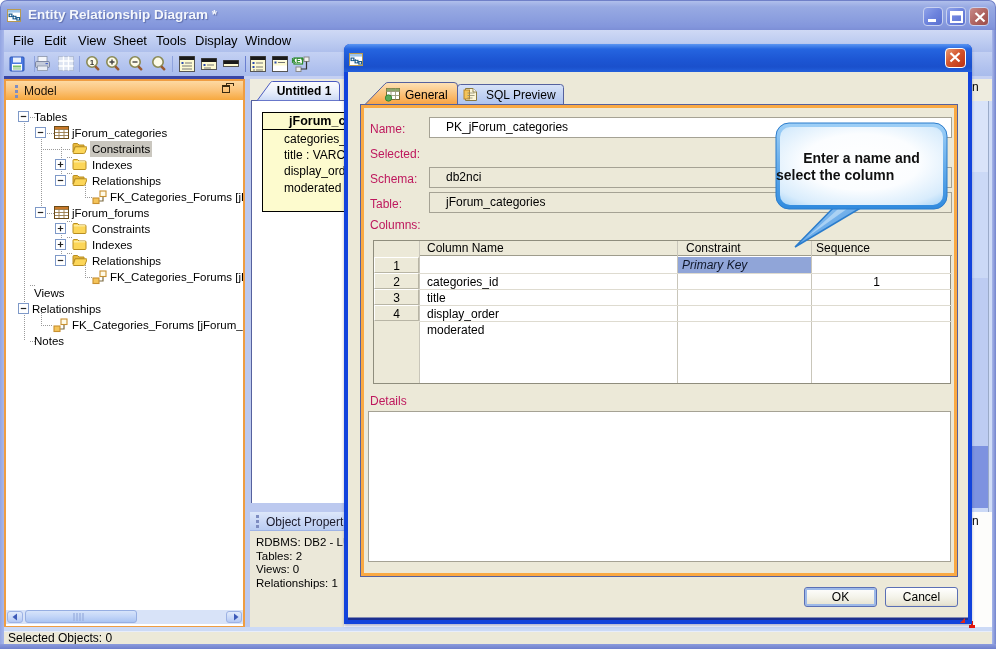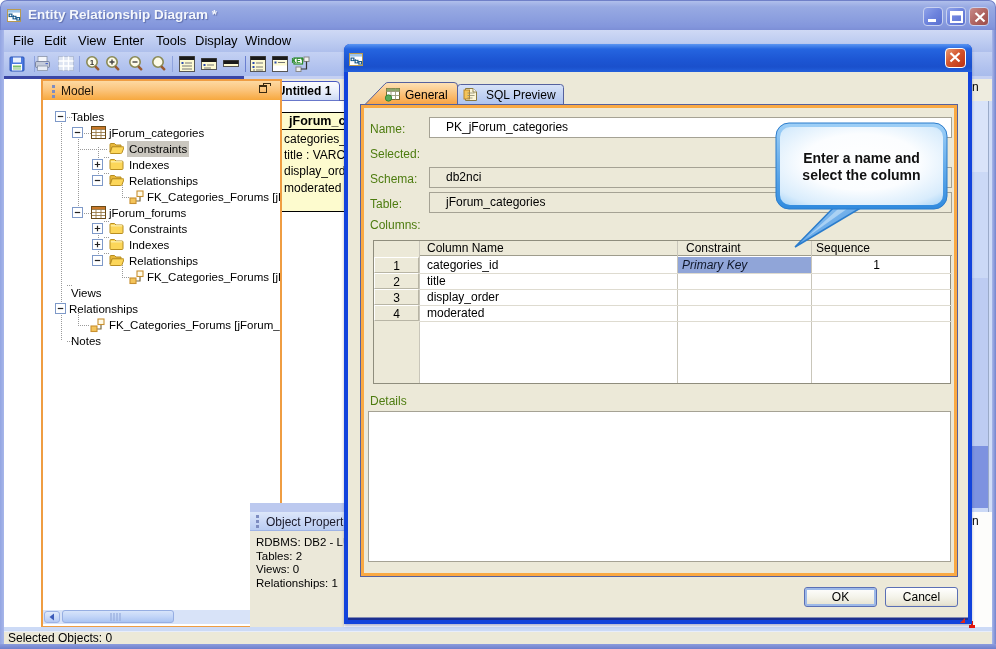--- a/index.html
+++ b/index.html
@@ -16,21 +16,21 @@
 .btnred  { background:linear-gradient(135deg,#c98a88 0%,#b06562 50%,#9d4c49 100%); }
 #menubar { left:4px; top:30px; width:988px; height:22px;
   background:linear-gradient(180deg,#cfd9f5 0%,#bfcdf1 50%,#aebfec 100%); }
 .menuitem { top:3px; font-size:13px; color:#000; }
 #toolbar { left:4px; top:52px; width:988px; height:24px;
   background:linear-gradient(180deg,#c4d1f3 0%,#b0c1ee 70%,#a9bcec 100%); }
 #toolline-l { left:4px; top:76px; width:240px; height:3px; background:#3a46a5; }
 #toolline-r { left:244px; top:76px; width:748px; height:3px; background:#c5d0f2; }
 
 #modelpanel { left:4px; top:79px; width:241px; height:549px; background:#fff;
-  border:2px solid #ef9d42;margin-left:37px; }
+  border:2px solid #ef9d42; }
 #modelhdr { left:0; top:0; width:237px; height:19px;
   background:linear-gradient(180deg,#fdd9a2 0%,#fbc379 50%,#f7a83e 100%); }
 #modelhdr span { position:absolute; left:18px; top:3px; font-size:12px; color:#1a1208; }
 .gripdot { width:3px; height:3px; background:#7d8cc0; margin-bottom:2px; }
 #tree { left:0; top:19px; width:237px; height:508px; background:#fff; overflow:hidden; font-size:11.5px; color:#000; }
 .trow { position:absolute; height:16px; line-height:16px; white-space:nowrap; }
 .tsel { background:#cac7bf; }
 .dotv { position:absolute; width:1px; background-image:repeating-linear-gradient(180deg,#9a9a9a 0 1px,transparent 1px 2px); }
 .doth { position:absolute; height:1px; background-image:repeating-linear-gradient(90deg,#9a9a9a 0 1px,transparent 1px 2px); }
 
@@ -59,28 +59,28 @@
 
 #dialog { left:344px; top:44px; width:628px; height:580px; border-radius:6px 6px 0 0;
   background:#ece9d8; border:4px solid #1243dc; border-top:none; box-shadow:inset 0 -2.5px 0 #1b2f90, 0 2px 3px rgba(40,50,120,.35); }
 #dtitle { left:-4px; top:0; width:628px; height:28px; border-radius:6px 6px 0 0;
   background:linear-gradient(180deg,#5a95f2 0%,#2565e0 18%,#1d56d4 55%,#1a50cc 82%,#2360dc 100%); }
 #dtitletext { left:21px; top:6px; font-size:13.5px; font-weight:bold; color:#fff; text-shadow:1px 1px 1px #123a8a; }
 #dclose { left:597px; top:4px; width:21px; height:20px; border-radius:4px; border:1.5px solid #fff;
   background:linear-gradient(135deg,#e89a71 0%,#d4552d 45%,#bb3014 100%); }
 #tabpanel { left:12px; top:60px; width:598px; height:473px; border:1px solid #55619e; background:#f9a943; }
 #tabpanel-in { position:absolute; left:3px; top:3px; width:590px; height:465px; background:#ece9d8; }
-.dlabel { position:absolute; font-size:12px; color:#4d7c0f; }
+.dlabel { position:absolute; font-size:12px; color:#be185d; }
 .dinput { position:absolute; height:21px; border:1px solid #a5a294; background:#fff; font-size:12px; line-height:19px; padding-left:16px; color:#000; white-space:nowrap;}
 .dis { background:#ece9d8; }
 
 #ctable { position:absolute; left:9px; top:132px; width:578px; height:144px; border:1px solid #8f8d7d; background:#fff; }
 .chead { position:absolute; top:0; height:15px; background:#ece9d8; border-bottom:1px solid #9e9c8c; font-size:12px; line-height:15px; }
 .cnum { position:absolute; left:0; width:45px; background:#ece9d8; text-align:center; font-size:12px; }
-.crow { position:absolute; left:45px; font-size:12px; line-height:16px; height:16px; }
+.crow { position:absolute; left:45px; font-size:12px; line-height:16px; height:16px;margin-top:17px; }
 .cvline { position:absolute; top:0; width:1px; height:142px; background:#c9c6ba; }
 .chline { position:absolute; left:45px; height:1px; background:#dedbd0; }
 #pkcell { position:absolute; background:#90a5d8; color:#0f172a;font-style:italic; }
 
 .xpbtn { position:absolute; width:73px; height:20px; border:1px solid #5a6fb5; border-radius:3px;
   background:linear-gradient(180deg,#ffffff 0%,#f4f3ea 50%,#e8e5d4 90%,#dcd8c8 100%);
   font-size:12px; text-align:center; line-height:19px; color:#000; }
 #okbtn { box-shadow:inset 0 0 0 2px #9db9e8; }
 </style>
 </head>
@@ -104,21 +104,21 @@
   </div>
 <div class="abs winbtn btnred" style="left:969px">
     <svg class="abs" style="left:4px;top:4px" width="12" height="11">
       <path d="M1.5 1 L10.5 9.5 M10.5 1 L1.5 9.5" stroke="#fff" stroke-width="2.2"></path>
     </svg>
   </div>
 <div class="abs" id="menubar">
   <span class="abs menuitem" style="left:9px">File</span>
   <span class="abs menuitem" style="left:40px">Edit</span>
   <span class="abs menuitem" style="left:74px">View</span>
-  <span class="abs menuitem" style="left:109px">Enter</span>
+  <span class="abs menuitem" style="left:109px">Sheet</span>
   <span class="abs menuitem" style="left:152px">Tools</span>
   <span class="abs menuitem" style="left:191px">Display</span>
   <span class="abs menuitem" style="left:241px">Window</span>
 </div>
 <div class="abs" id="toolbar">
   <svg class="abs" style="left:5px;top:3px" width="310" height="18" viewBox="0 0 310 18">
 
     <g>
       <rect x="1" y="2" width="14" height="14" rx="1" fill="#4a7ae0" stroke="#2a55b8" stroke-width="1"></rect>
       <rect x="4" y="2.5" width="8" height="5" fill="#e8f0fc"></rect>
@@ -529,13 +529,13 @@
         <stop offset="0" stop-color="#a8d2f6"></stop>
         <stop offset="1" stop-color="#2f86dc"></stop>
       </linearGradient>
   </defs>
   <path d="M73 84 L106 84 L27 131 Z" fill="url(#tailg)" stroke="#2a7ccc" stroke-width="1.5"></path>
   <path d="M79 85 L90 85 L38 122 Z" fill="#cde6fa" opacity="0.6"></path>
   <rect x="8" y="7" width="171" height="86" rx="13" fill="url(#ring)" stroke="#2a7ccc" stroke-width="1"></rect>
   <rect x="12" y="11" width="163" height="78" rx="10" fill="url(#inner)"></rect>
 </svg>
 <div class="abs" style="left:776px;top:150px;width:171px;text-align:center;font-size:14px;font-weight:bold;color:#111">Enter a name and</div>
-<div class="abs" style="left:776px;top:167px;width:171px;text-align:center;font-size:14px;font-weight:bold;color:#111">select the column</div>
+<div class="abs" style="left:776px;top:167px;width:171px;font-size:14px;font-weight:bold;color:#111">select the column</div>
 
 </body></html>

